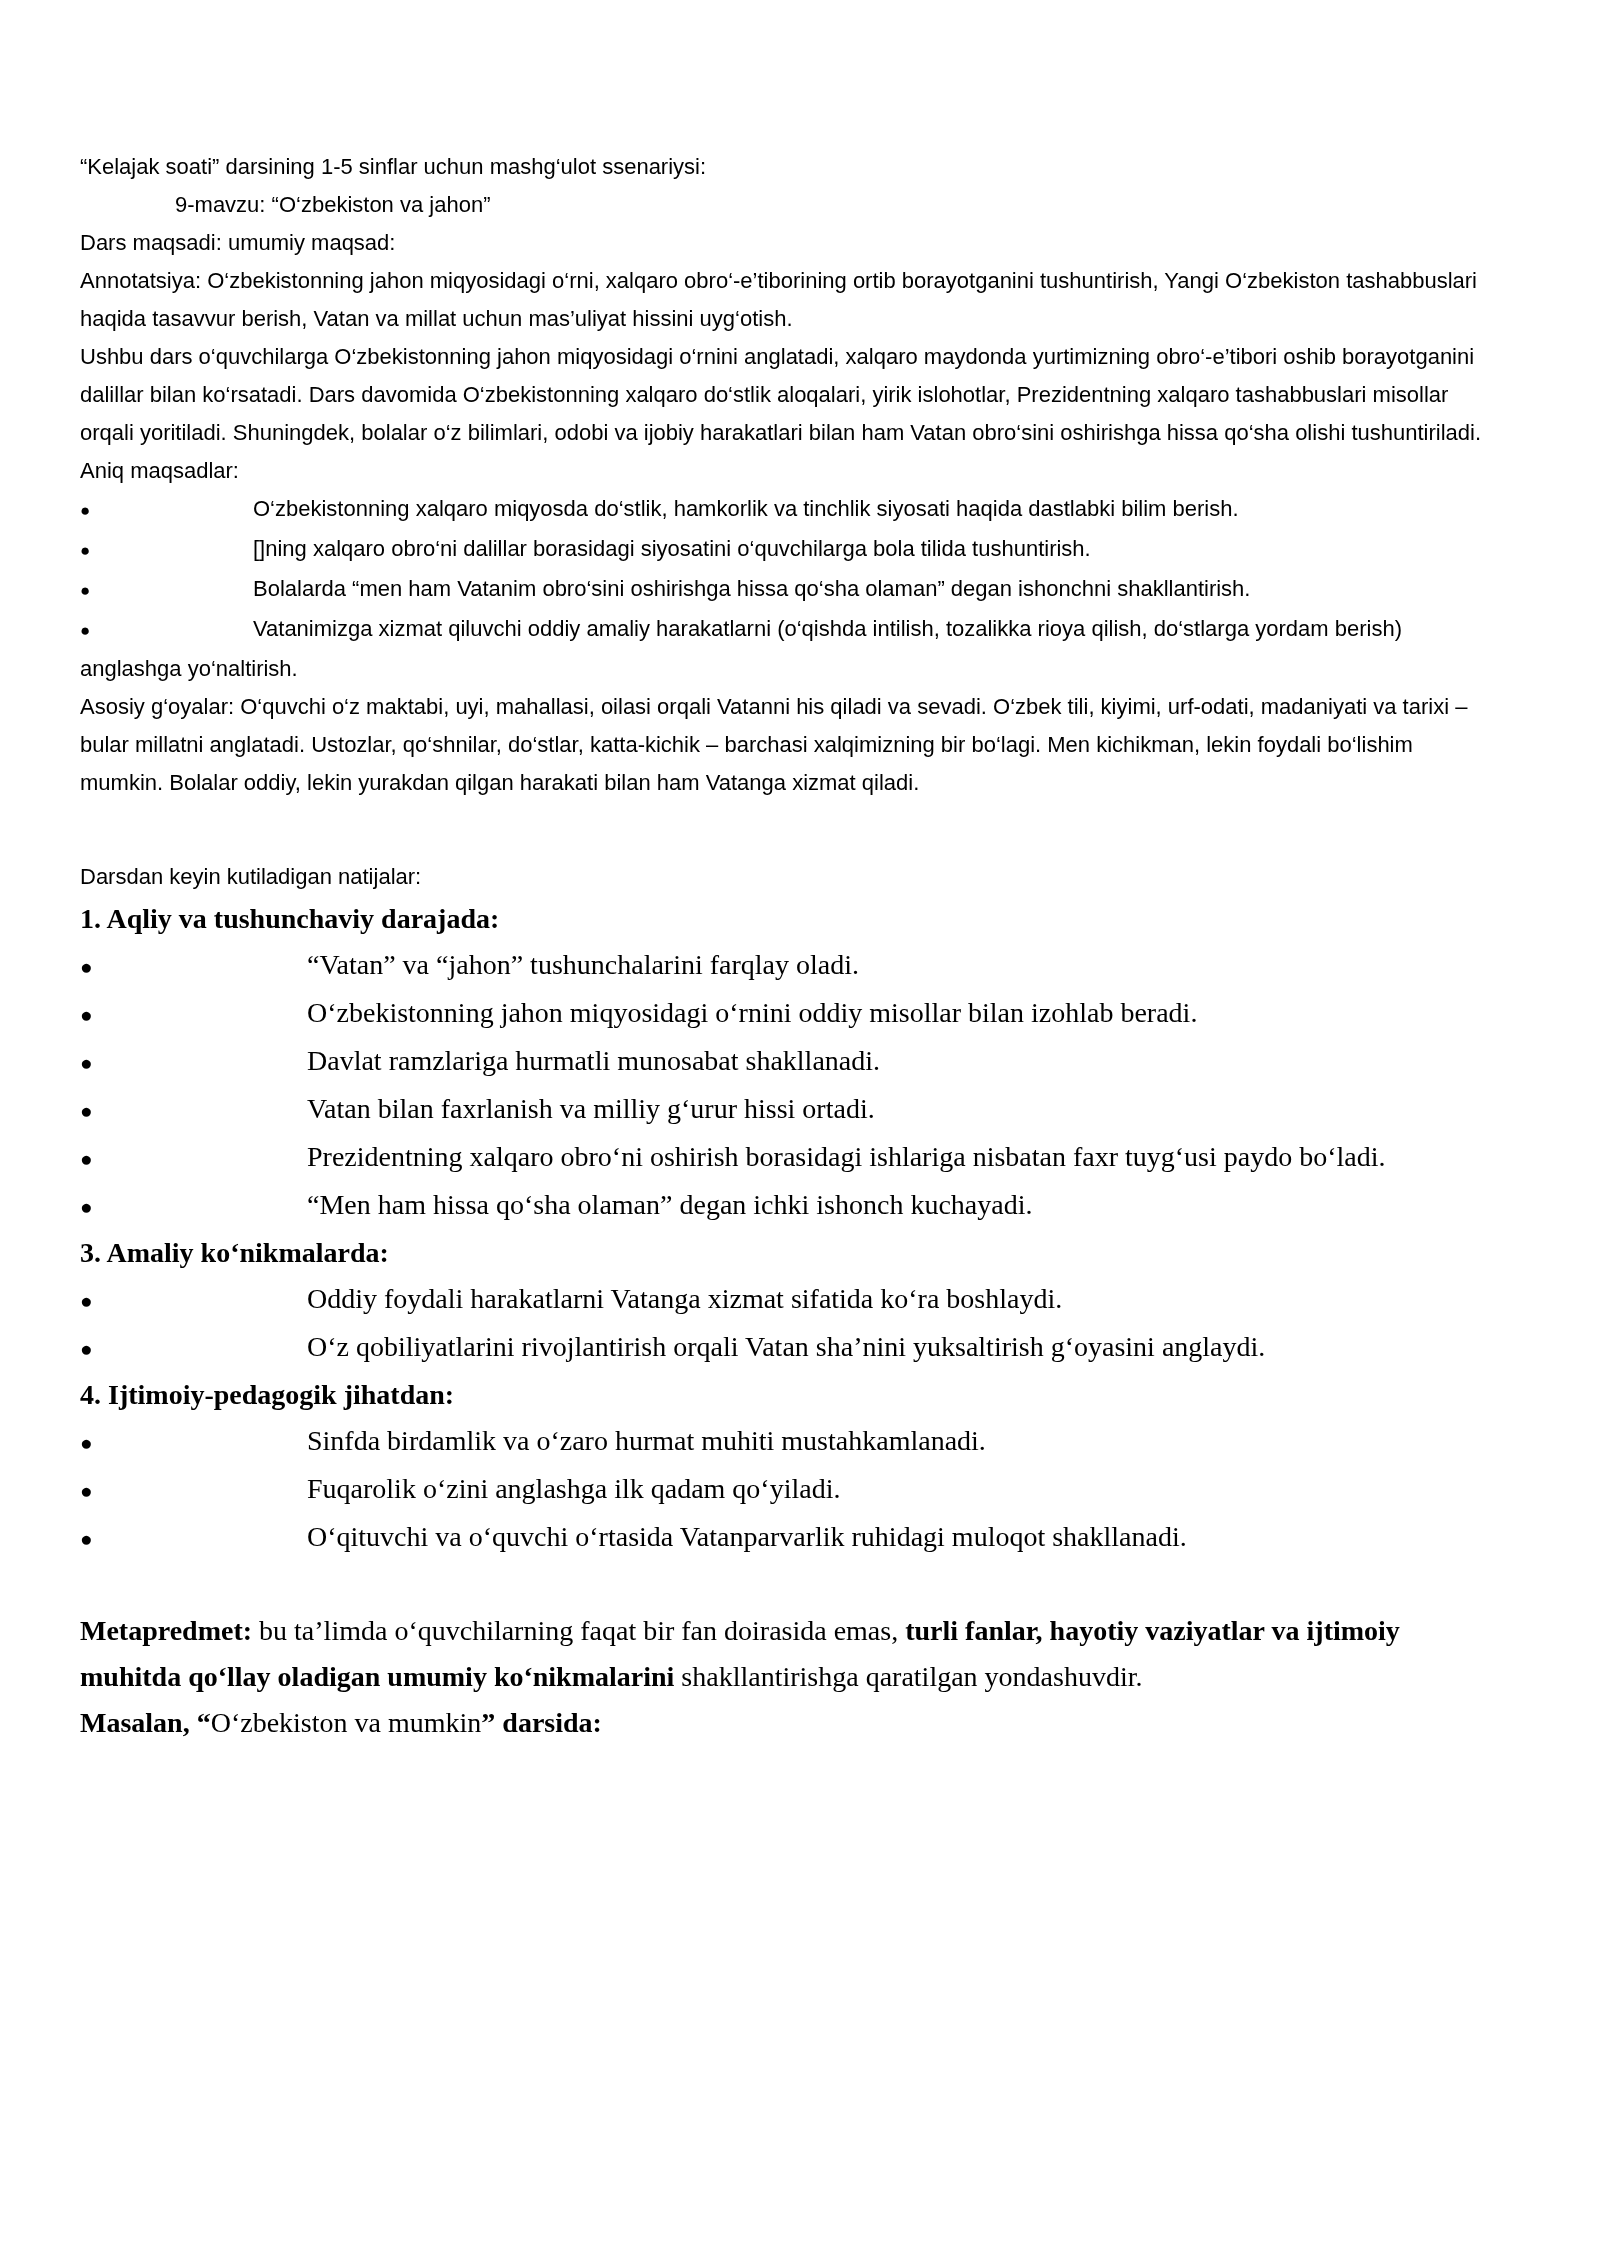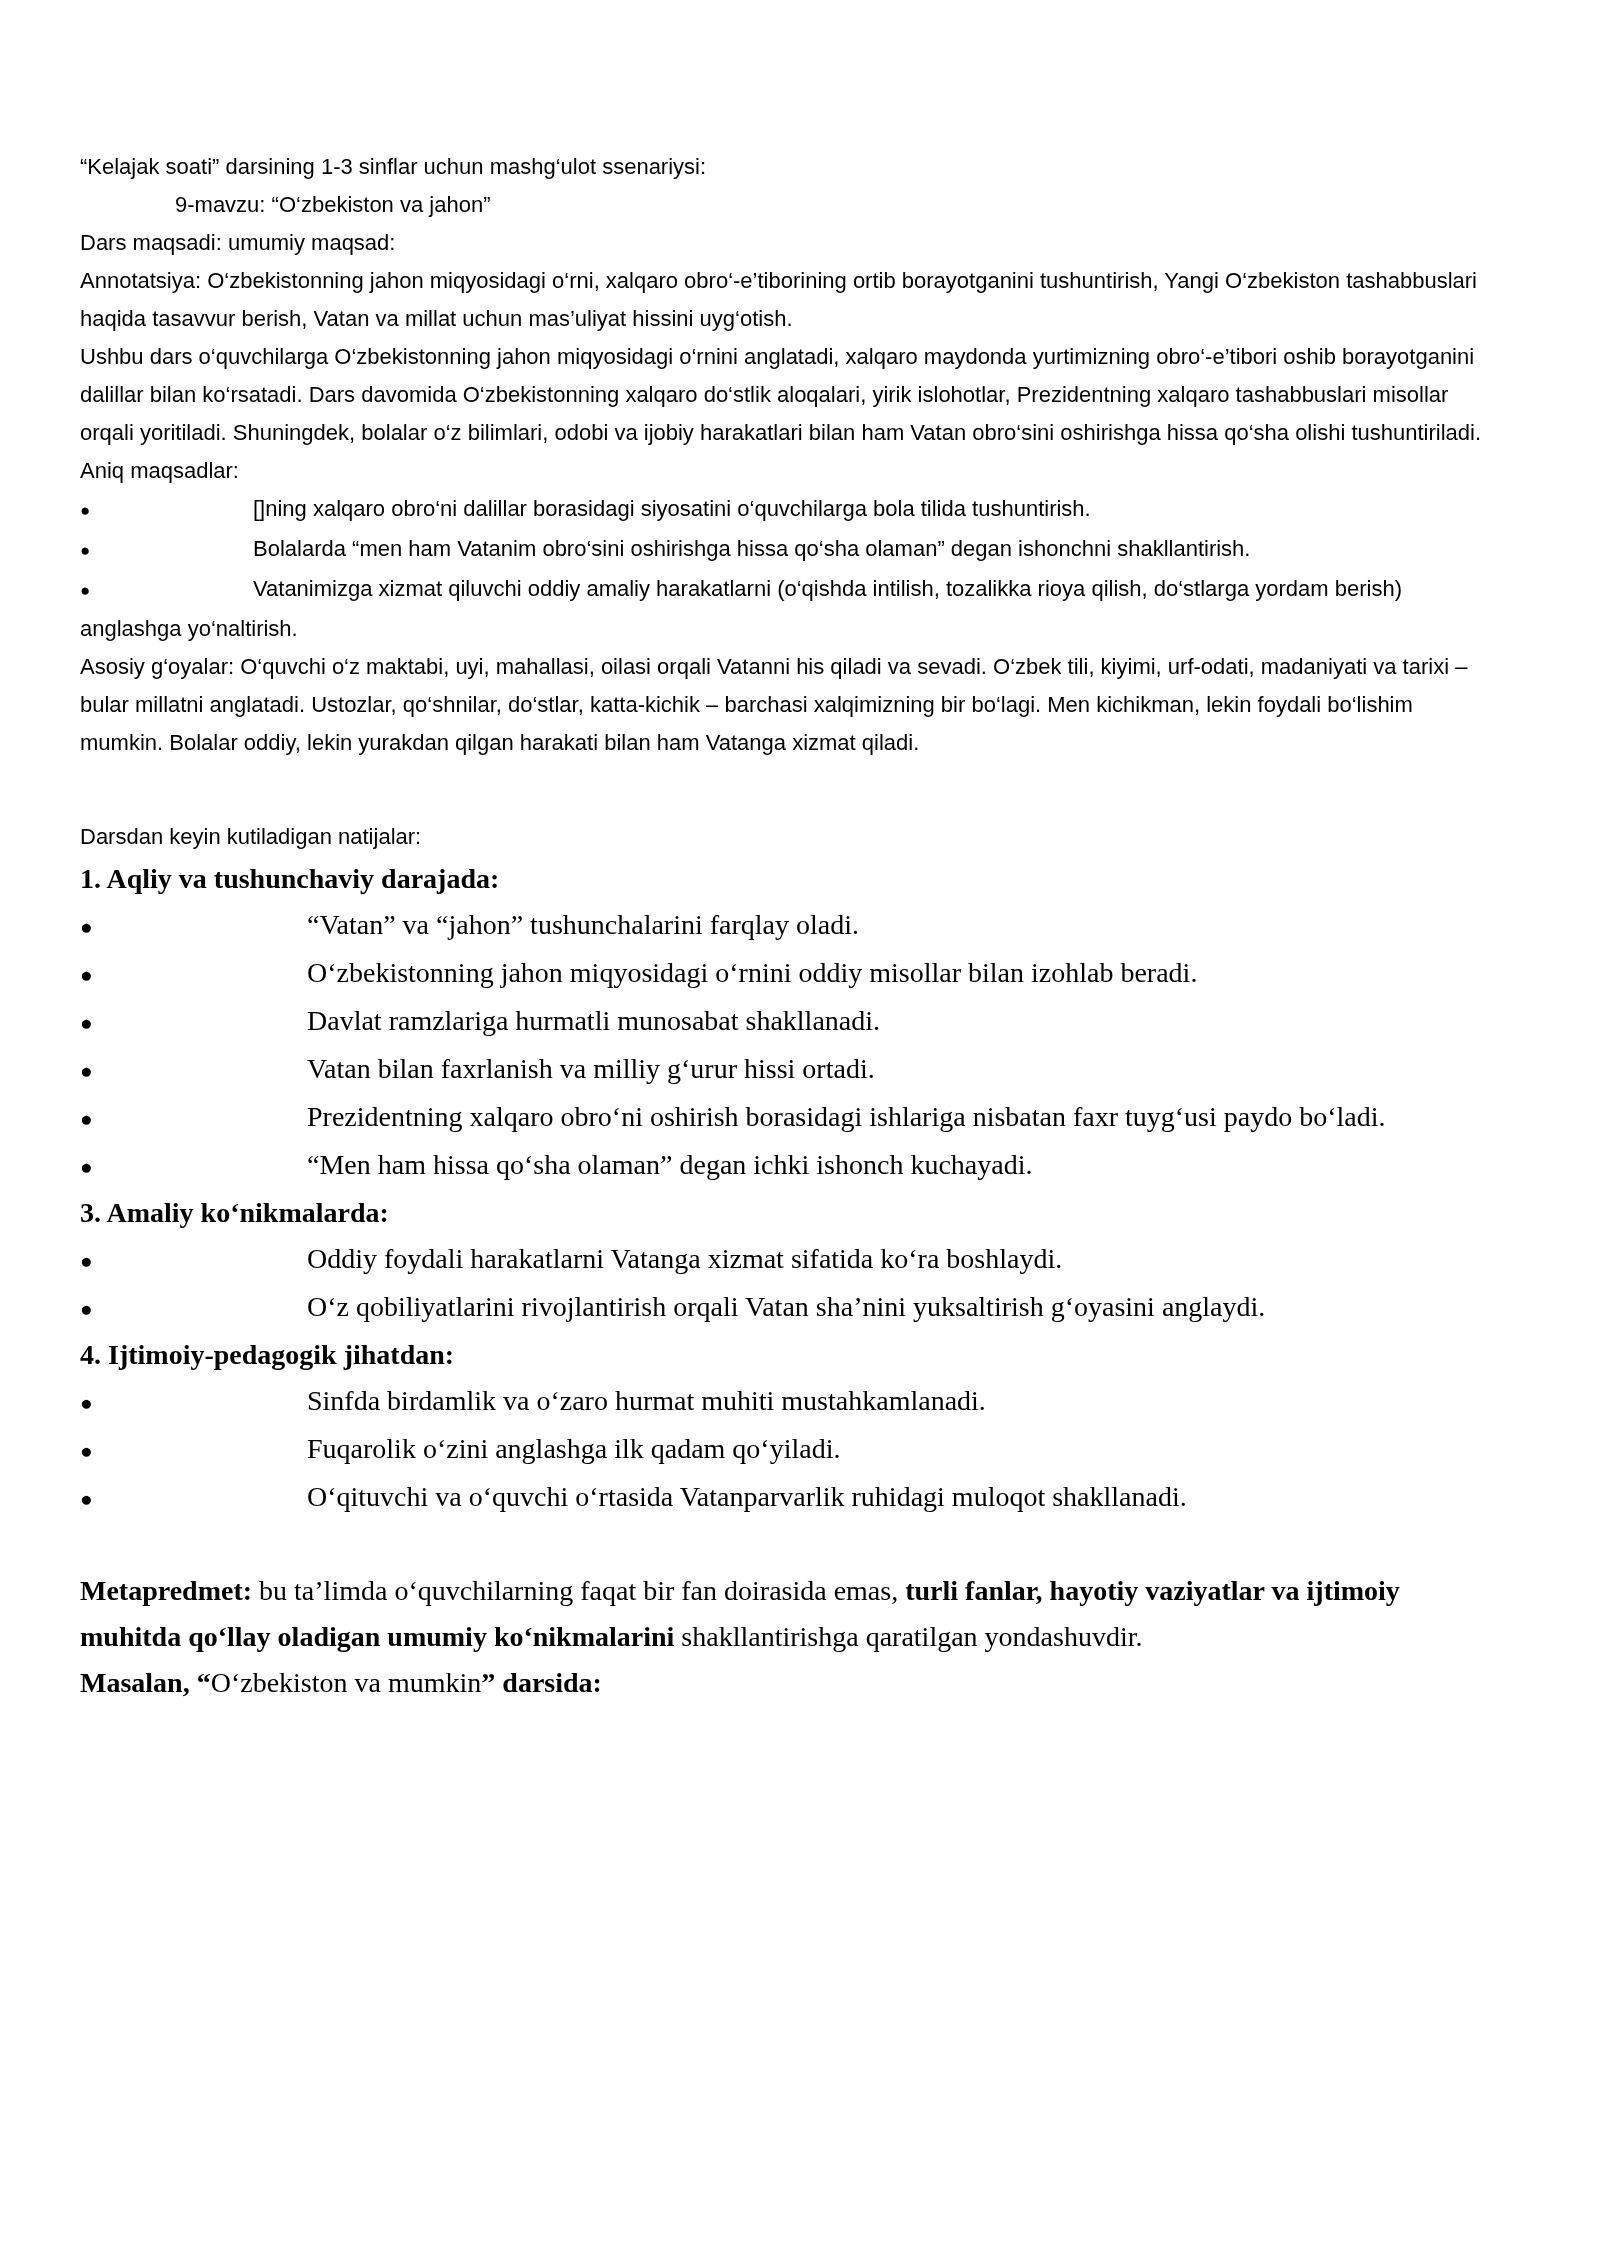--- a/index.html
+++ b/index.html
@@ -41,26 +41,27 @@
   .m-serif { width: 227px; font-size: 21px; }
   .bold { font-weight: 700; }
   .gap-lg { height: 56px; }
   .gap-md { height: 46px; }
 </style>
 </head>
 <body>
 
 <div class="page">
   <div id="doc">
-      <div class="para sans">“Kelajak soati” darsining 1-3 sinflar uchun mashg‘ulot ssenariysi:</div>
+      <div class="para sans">“Kelajak soati” darsining 1-5 sinflar uchun mashg‘ulot ssenariysi:</div>
       <div class="para sans indent">9-mavzu: “O‘zbekiston va jahon”</div>
       <div class="para sans">Dars maqsadi: umumiy maqsad:</div>
       <div class="para sans">Annotatsiya: O‘zbekistonning jahon miqyosidagi o‘rni, xalqaro obro‘-e’tiborining ortib borayotganini tushuntirish, Yangi O‘zbekiston tashabbuslari haqida tasavvur berish, Vatan va millat uchun mas’uliyat hissini uyg‘otish.</div>
       <div class="para sans">Ushbu dars o‘quvchilarga O‘zbekistonning jahon miqyosidagi o‘rnini anglatadi, xalqaro maydonda yurtimizning obro‘-e’tibori oshib borayotganini dalillar bilan ko‘rsatadi. Dars davomida O‘zbekistonning xalqaro do‘stlik aloqalari, yirik islohotlar, Prezidentning xalqaro tashabbuslari misollar orqali yoritiladi. Shuningdek, bolalar o‘z bilimlari, odobi va ijobiy harakatlari bilan ham Vatan obro‘sini oshirishga hissa qo‘sha olishi tushuntiriladi.</div>
       <div class="para sans">Aniq maqsadlar:</div>
+      <div class="para sans"><span class="marker m-sans">●</span><span>O‘zbekistonning xalqaro miqyosda do‘stlik, hamkorlik va tinchlik siyosati haqida dastlabki bilim berish.</span></div>
       <div class="para sans"><span class="marker m-sans">●</span><span>[]ning xalqaro obro‘ni dalillar borasidagi siyosatini o‘quvchilarga bola tilida tushuntirish.</span></div>
       <div class="para sans"><span class="marker m-sans">●</span><span>Bolalarda “men ham Vatanim obro‘sini oshirishga hissa qo‘sha olaman” degan ishonchni shakllantirish.</span></div>
       <div class="para sans"><span class="marker m-sans">●</span><span>Vatanimizga xizmat qiluvchi oddiy amaliy harakatlarni (o‘qishda intilish, tozalikka rioya qilish, do‘stlarga yordam berish) anglashga yo‘naltirish.</span></div>
       <div class="para sans">Asosiy g‘oyalar: O‘quvchi o‘z maktabi, uyi, mahallasi, oilasi orqali Vatanni his qiladi va sevadi. O‘zbek tili, kiyimi, urf-odati, madaniyati va tarixi – bular millatni anglatadi. Ustozlar, qo‘shnilar, do‘stlar, katta-kichik – barchasi xalqimizning bir bo‘lagi. Men kichikman, lekin foydali bo‘lishim mumkin. Bolalar oddiy, lekin yurakdan qilgan harakati bilan ham Vatanga xizmat qiladi.</div>
       <div class="gap-lg"></div>
       <div class="para sans">Darsdan keyin kutiladigan natijalar:</div>
       <div class="para serif heading">1. Aqliy va tushunchaviy darajada:</div>
       <div class="para serif"><span class="marker m-serif">●</span><span>“Vatan” va “jahon” tushunchalarini farqlay oladi.</span></div>
       <div class="para serif"><span class="marker m-serif">●</span><span>O‘zbekistonning jahon miqyosidagi o‘rnini oddiy misollar bilan izohlab beradi.</span></div>
       <div class="para serif"><span class="marker m-serif">●</span><span>Davlat ramzlariga hurmatli munosabat shakllanadi.</span></div>

